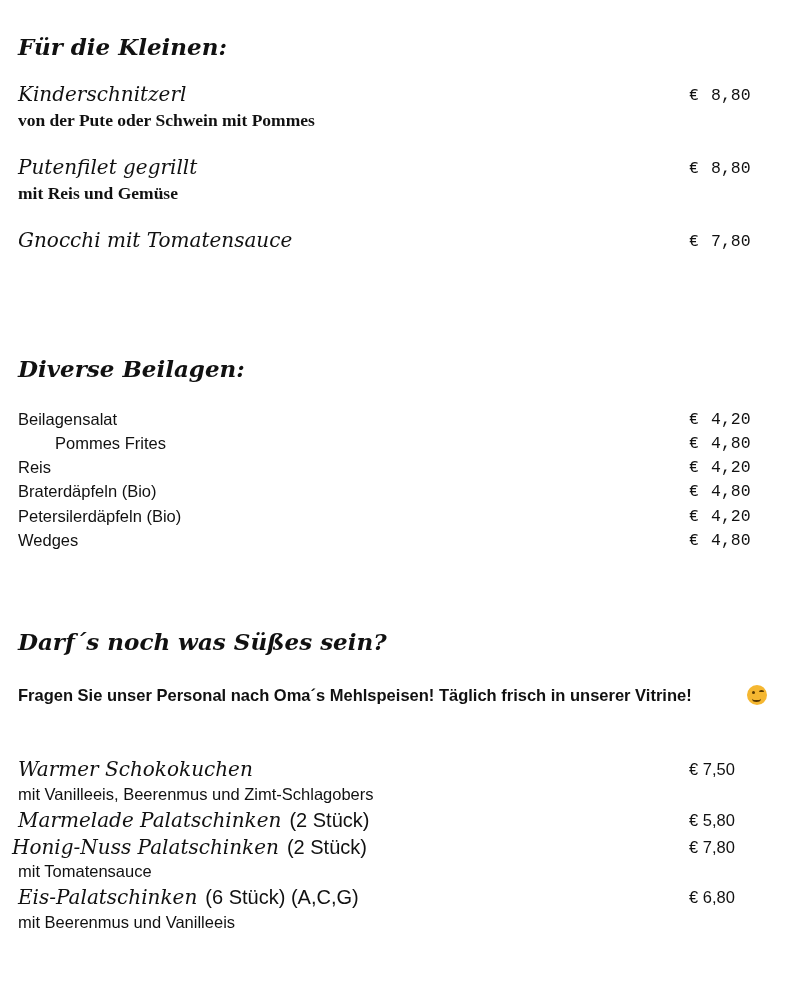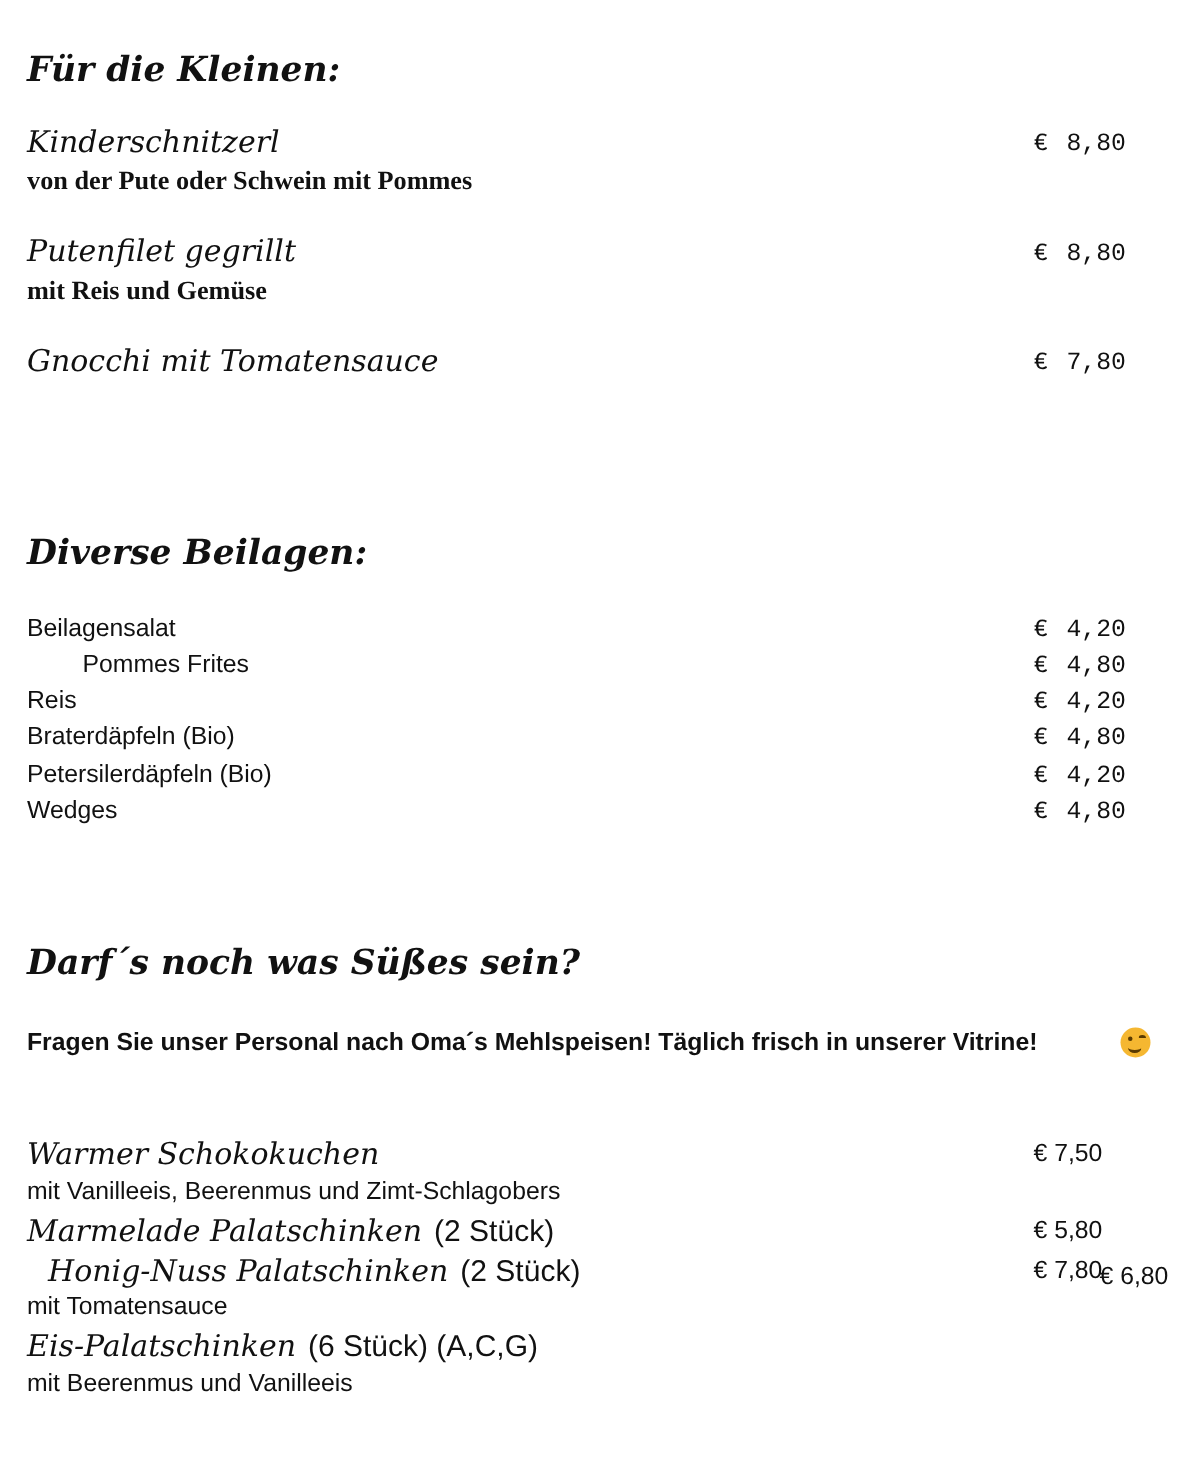--- a/index.html
+++ b/index.html
@@ -65,19 +65,19 @@
     <span class="mouth"></span>
   </span>
 
 <div class="abs script dish" style="left:18px; top:757px;">Warmer Schokokuchen</div>
 <div class="abs price2" style="top:760px;">€ 7,50</div>
 <div class="abs sans" style="left:18px; top:785px;">mit Vanilleeis, Beerenmus und Zimt-Schlagobers</div>
 
 <div class="abs script dish" style="left:18px; top:808px;"><span>Marmelade Palatschinken</span><span class="qty">(2 Stück)</span></div>
 <div class="abs price2" style="top:811px;">€ 5,80</div>
 
-<div class="abs script dish" style="left:32px; top:835px;"><span>Honig-Nuss Palatschinken</span><span class="qty">(2 Stück)</span></div>
+<div class="abs script dish" style="left:12px; top:835px;"><span>Honig-Nuss Palatschinken</span><span class="qty">(2 Stück)</span></div>
 <div class="abs price2" style="top:838px;">€ 7,80</div>
 <div class="abs sans" style="left:18px; top:862px;">mit Tomatensauce</div>
 
 <div class="abs script dish" style="left:18px; top:885px;"><span>Eis-Palatschinken</span><span class="qty">(6 Stück) (A,C,G)</span></div>
-<div class="abs price2" style="top:842px;margin-left:44px;">€ 6,80</div>
+<div class="abs price2" style="top:888px;">€ 6,80</div>
 <div class="abs sans" style="left:18px; top:913px;">mit Beerenmus und Vanilleeis</div>
 
 </body></html>

